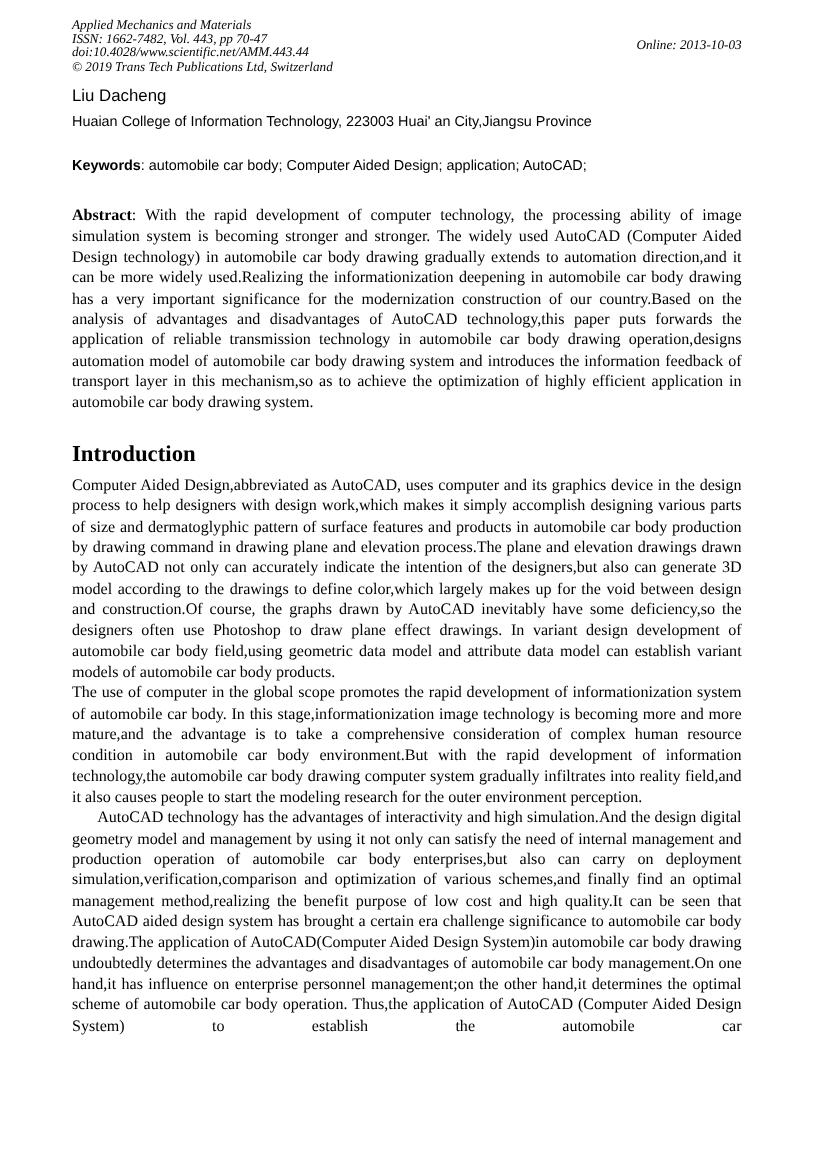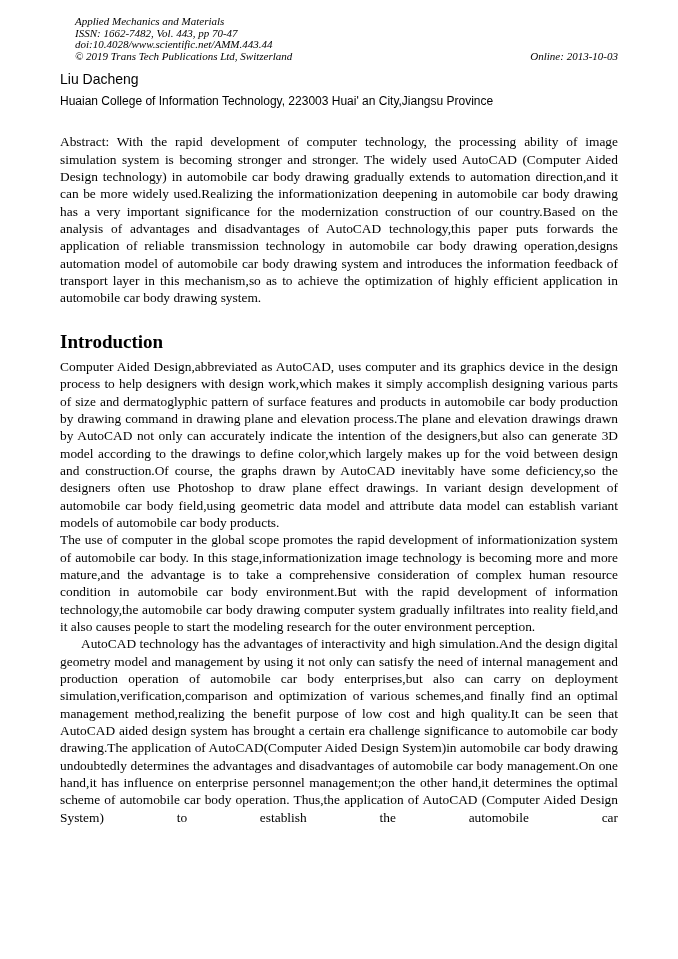--- a/index.html
+++ b/index.html
@@ -11,25 +11,24 @@
     background: #ffffff;
     color: #000000;
     font-family: "Liberation Serif", serif;
     padding: 16px 60px 20px 60px;
     overflow: hidden;
   }
   
   .jheader {
     display: flex;
     justify-content: space-between;
-    align-items: flex-end;
+    align-items: center;
     font-style: italic;
     font-size: 11px;
     line-height: 11.6px;
-    margin-left: 15px;
   }
   .jheader .hleft div { white-space: nowrap; }
   .jheader .hright { white-space: nowrap; }
   
   h1.title {
     font-family: "Liberation Sans", sans-serif;
     font-size: 16px;
     font-weight: bold;
     text-align: center;
     line-height: 1.22;
@@ -55,21 +54,21 @@
   }
   .keywords b { font-weight: bold; }
   
   p.body {
     font-size: 13.4px;
     line-height: 17.35px;
     text-align: justify;
     margin: 0;
   }
   p.abstract { margin-top: 25px; }
-  p.abstract b { font-weight: normal; }
+  p.abstract b { font-weight: bold; }
   h2.sec {
     font-size: 19px;
     font-weight: bold;
     margin: 26px 0 8px 0;
     line-height: 17px;
   }
   p.indent { text-indent: 21px; }
   p.cut { text-align-last: justify; }
 </style>
 </head>
@@ -85,20 +84,21 @@
       <div>© 2019 Trans Tech Publications Ltd, Switzerland</div>
     </div>
     <div class="hright">Online: 2013-10-03</div>
   </div>
 
 
   <div class="author">Liu Dacheng</div>
 
   <div class="affiliation">Huaian College of Information Technology, 223003 Huai' an City,Jiangsu Province</div>
 
+  <p class="keywords"><b>Keywords</b><span>: automobile car body; Computer Aided Design; application; AutoCAD;</span></p>
 
   <p class="body abstract"><b>Abstract</b><span>: With the rapid development of computer technology, the processing ability of image simulation system is becoming stronger and stronger. The widely used AutoCAD (Computer Aided Design technology) in automobile car body drawing gradually extends to automation direction,and it can be more widely used.Realizing the informationization deepening in automobile car body drawing has a very important significance for the modernization construction of our country.Based on the analysis of advantages and disadvantages of AutoCAD technology,this paper puts forwards the application of reliable transmission technology in automobile car body drawing operation,designs automation model of automobile car body drawing system and introduces the information feedback of transport layer in this mechanism,so as to achieve the optimization of highly efficient application in automobile car body drawing system.</span></p>
 
   <section>
     <h2 class="sec">Introduction</h2>
     <p class="body">Computer Aided Design,abbreviated as AutoCAD, uses computer and its graphics device in the design process to help designers with design work,which makes it simply accomplish designing various parts of size and dermatoglyphic pattern of surface features and products in automobile car body production by drawing command in drawing plane and elevation process.The plane and elevation drawings drawn by AutoCAD not only can accurately indicate the intention of the designers,but also can generate 3D model according to the drawings to define color,which largely makes up for the void between design and construction.Of course, the graphs drawn by AutoCAD inevitably have some deficiency,so the designers often use Photoshop to draw plane effect drawings. In variant design development of automobile car body field,using geometric data model and attribute data model can establish variant models of automobile car body products.</p>
   </section>
 
   <section>
     <p class="body">The use of computer in the global scope promotes the rapid development of informationization system of automobile car body. In this stage,informationization image technology is becoming more and more mature,and the advantage is to take a comprehensive consideration of complex human resource condition in automobile car body environment.But with the rapid development of information technology,the automobile car body drawing computer system gradually infiltrates into reality field,and it also causes people to start the modeling research for the outer environment perception.</p>

